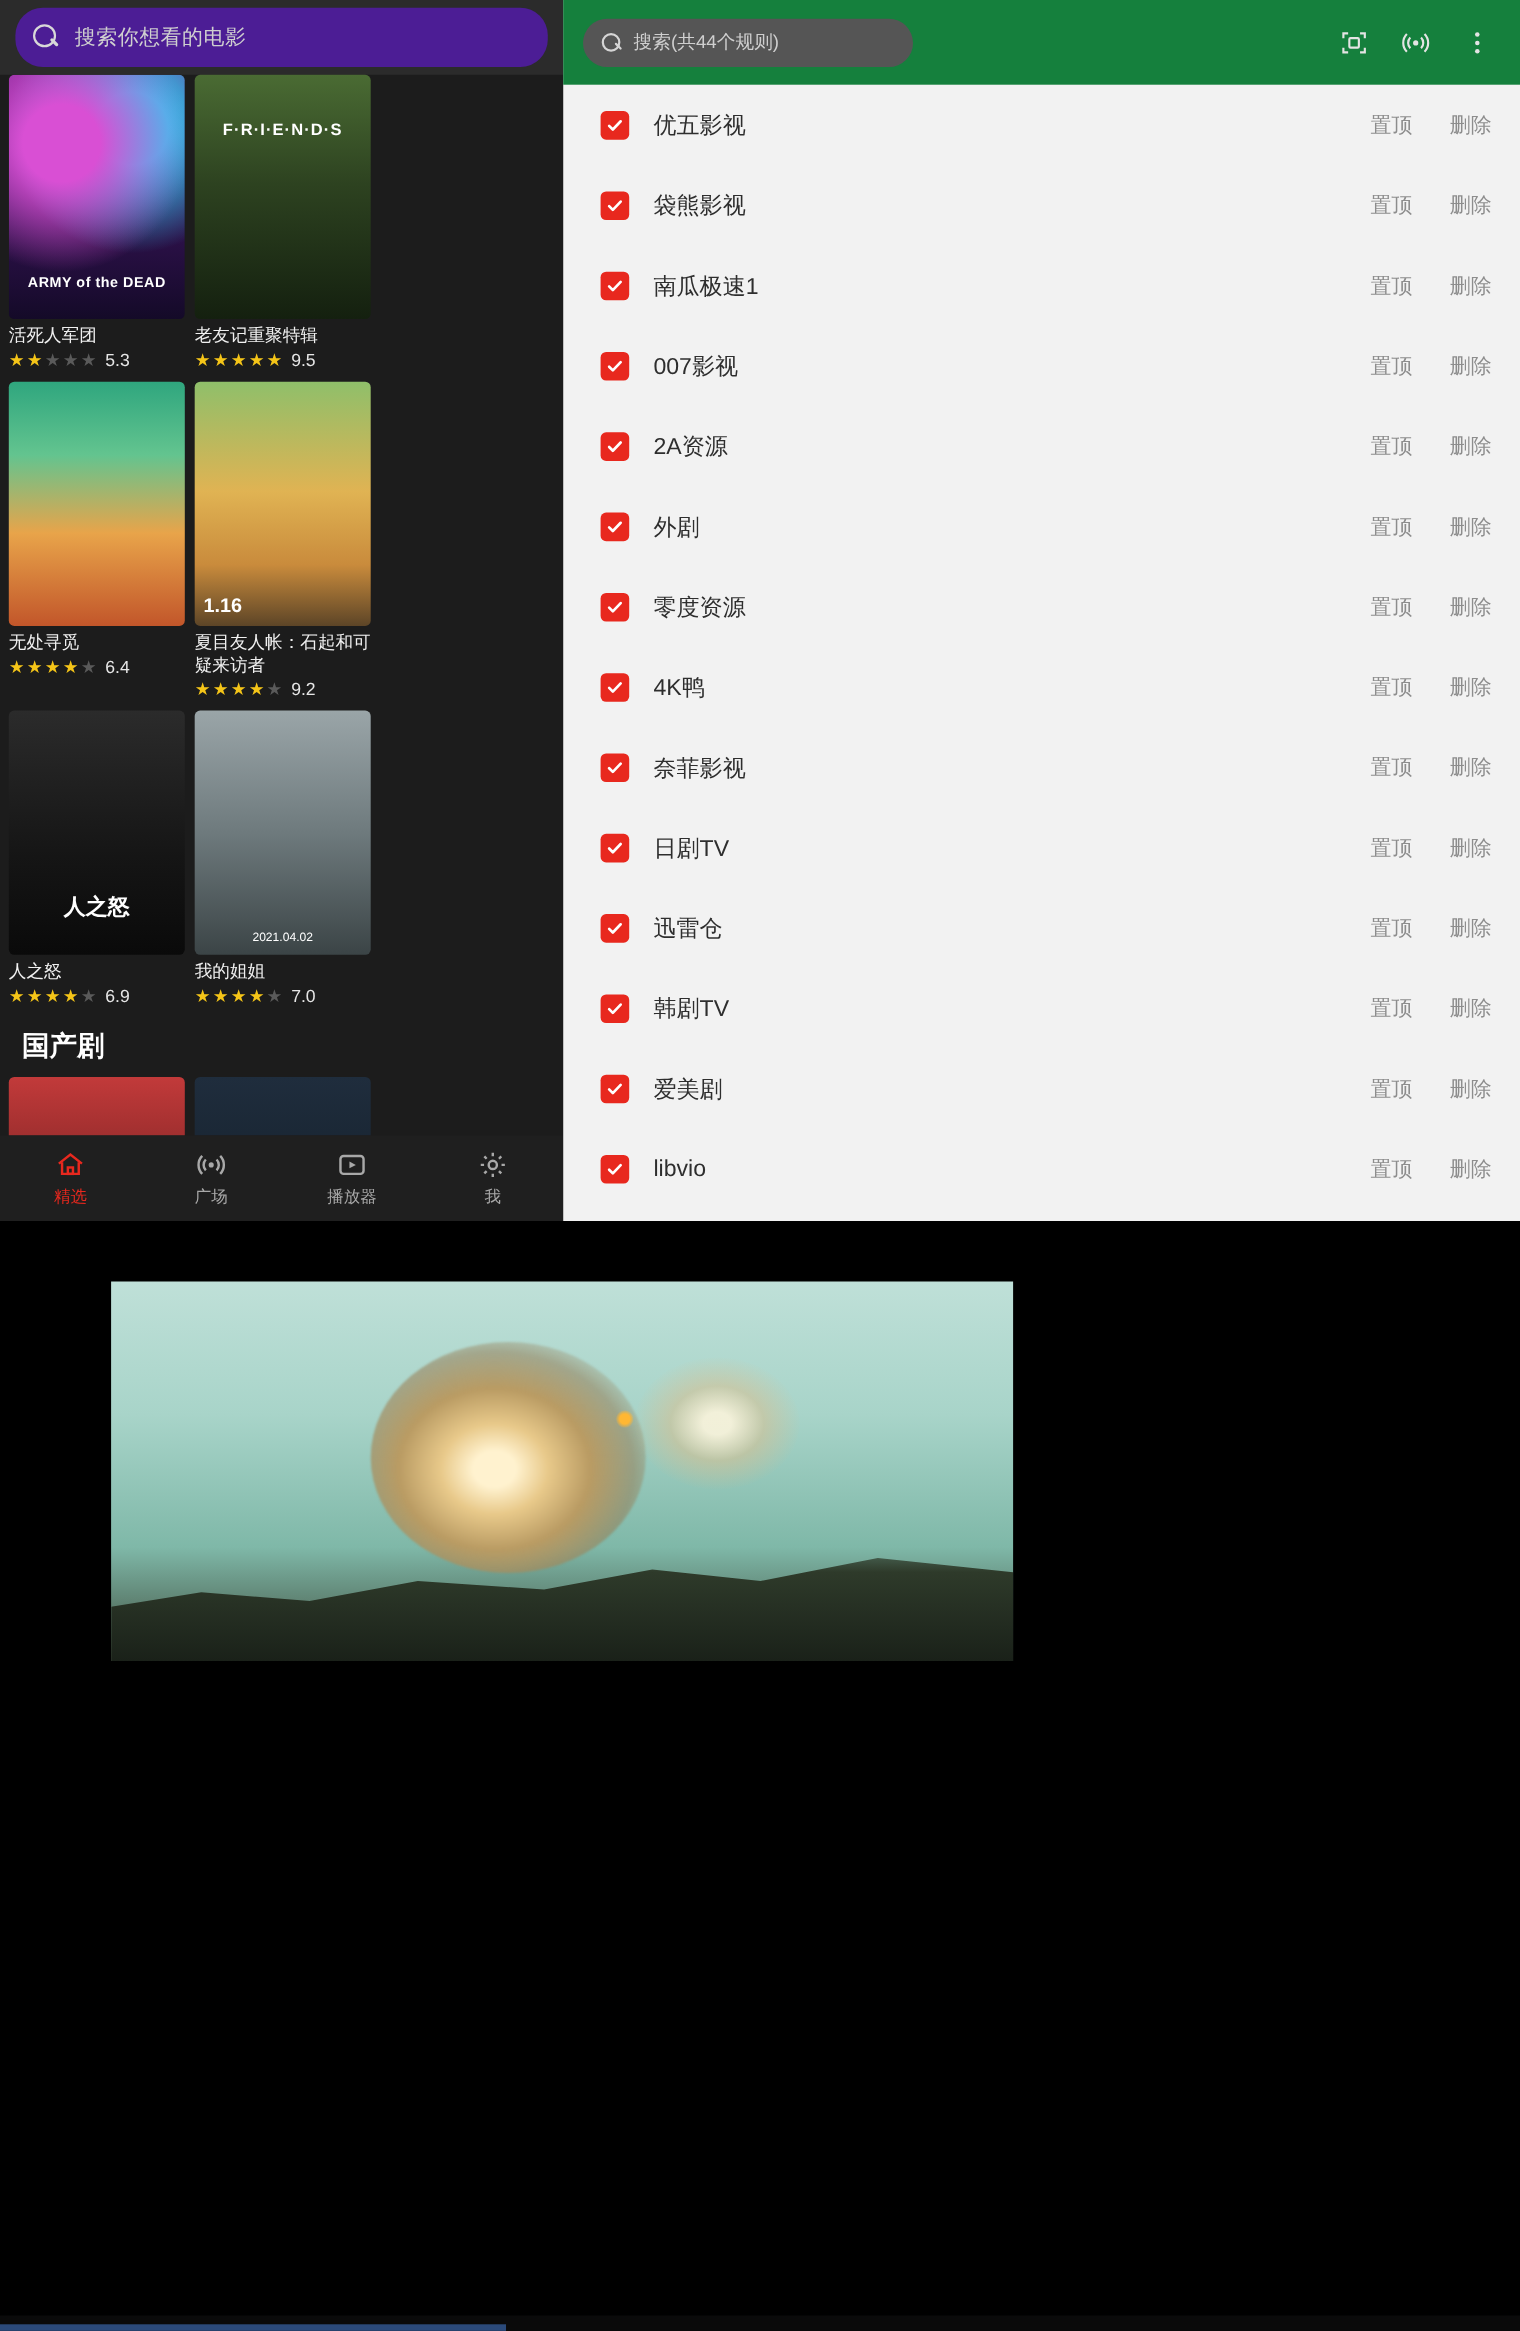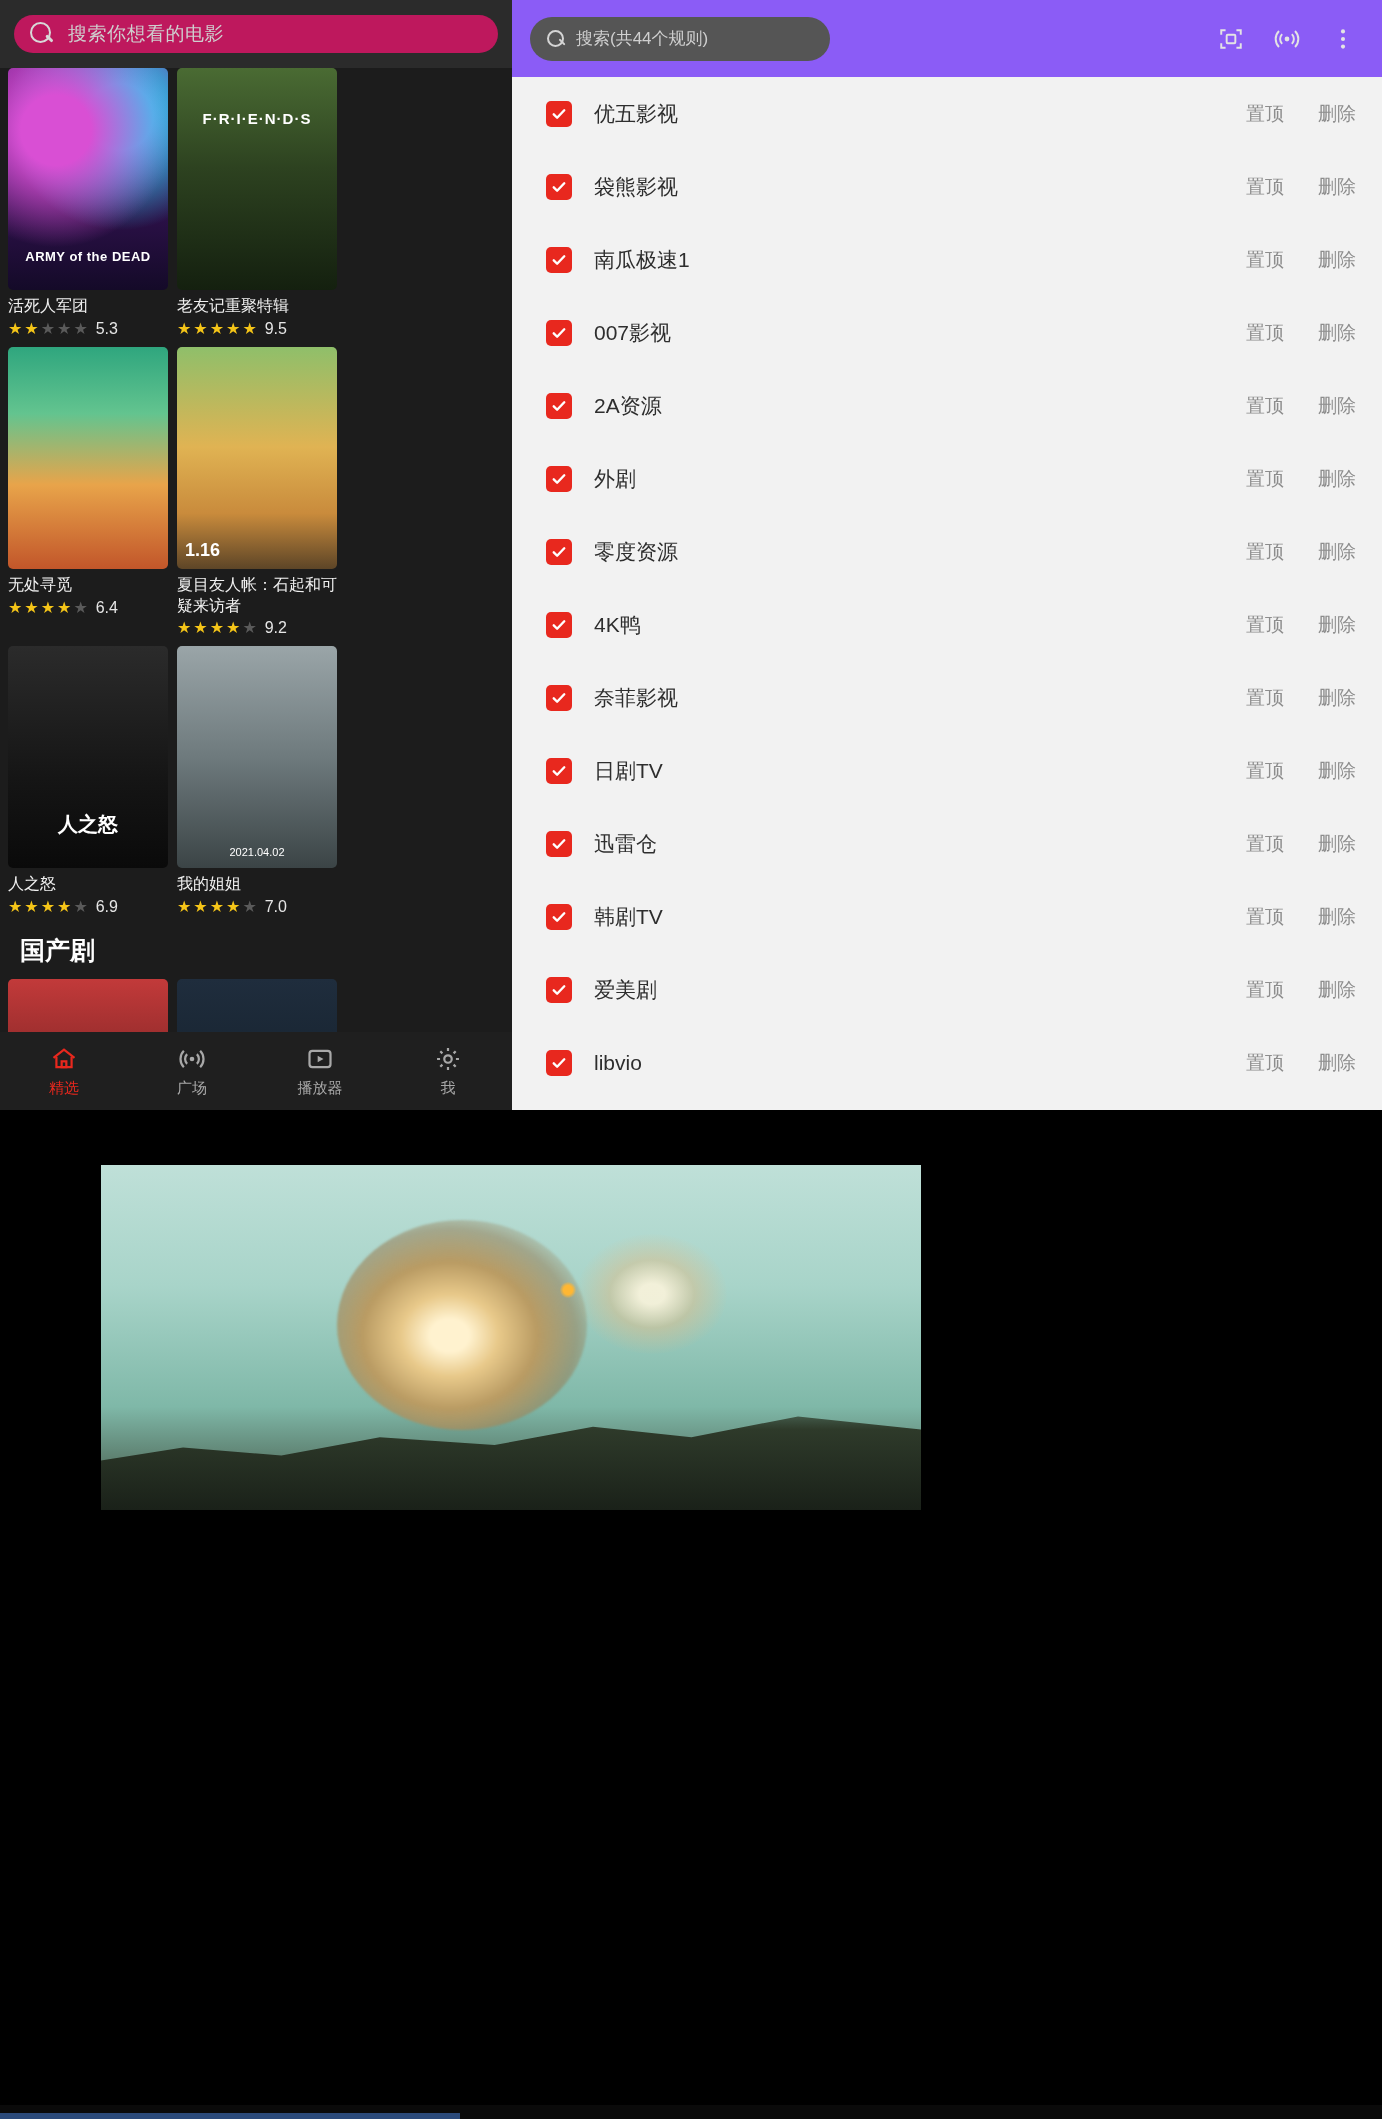--- a/index.html
+++ b/index.html
@@ -9,21 +9,21 @@
   .screen { position:relative; width:1382px; height:2119px; background:#000; }
 
   
   .top-area { position:absolute; left:0; top:0; width:1382px; height:1110px; background:#000; }
 
   
   .app-left { position:absolute; left:0; top:0; width:512px; height:1110px;
               background:#1c1c1c; overflow:hidden; }
 
   .searchbar-wrap { height:68px; display:flex; align-items:center; padding:0 14px; background:#2b2b2b; }
-  .searchbar { flex:1; height:38px; background:#be185d; border-radius:25px;
+  .searchbar { flex:1; height:54px; background:#4c1d95; border-radius:25px;
                display:flex; align-items:center; padding:0 14px; }
   .search-ico { width:28px; height:28px; flex:none; position:relative; }
   .search-ico::before { content:""; position:absolute; left:2px; top:2px; width:17px; height:17px;
       border:2.4px solid #d8d8d8; border-radius:50%; }
   .search-ico::after { content:""; position:absolute; left:17px; top:17px; width:9px; height:2.6px;
       background:#d8d8d8; transform:rotate(45deg); border-radius:2px; }
   .search-ph { margin-left:12px; color:#cfcfcf; font-size:19px; letter-spacing:.5px; }
 
   .tabs { height:52px; display:flex; align-items:center; gap:0; padding-left:14px; background:#242424; }
   .tab { color:#e8e8e8; font-size:21px; font-weight:bold; padding:0 16px; white-space:nowrap; }
@@ -71,21 +71,21 @@
                 display:flex; align-items:center; }
   .nav-item { flex:1; display:flex; flex-direction:column; align-items:center; gap:5px; }
   .nav-label { font-size:15px; color:#a8a8a8; }
   .nav-item.active .nav-label { color:#e8281e; }
   .nav-ico { width:30px; height:30px; display:flex; align-items:center; justify-content:center;
              color:#a8a8a8; }
   .nav-item.active .nav-ico { color:#e8281e; }
 
   
   .panel-right { position:absolute; left:512px; top:0; width:870px; height:1110px; background:#f2f2f2; }
-  .panel-top { height:77px; background:#8b5cf6; display:flex; align-items:center; padding:0 18px; gap:14px; }
+  .panel-top { height:77px; background:#15803d; display:flex; align-items:center; padding:0 18px; gap:14px; }
   .p-search { flex:1; max-width:300px; height:44px; background:#555; border-radius:22px;
               display:flex; align-items:center; padding:0 16px; }
   .p-search-ico { width:20px; height:20px; position:relative; flex:none; }
   .p-search-ico::before{ content:""; position:absolute; left:1px; top:1px; width:13px; height:13px;
       border:2px solid #d5d5d5; border-radius:50%; }
   .p-search-ico::after{ content:""; position:absolute; left:12px; top:12px; width:8px; height:2.2px;
       background:#d5d5d5; transform:rotate(45deg); border-radius:2px; }
   .p-search-ph { margin-left:10px; color:#cfcfcf; font-size:17px; }
   .p-actions { margin-left:auto; display:flex; align-items:center; gap:26px; padding-right:6px; }
   .p-ico { width:30px; height:30px; color:#e4e4e4; display:flex; align-items:center; justify-content:center; }

